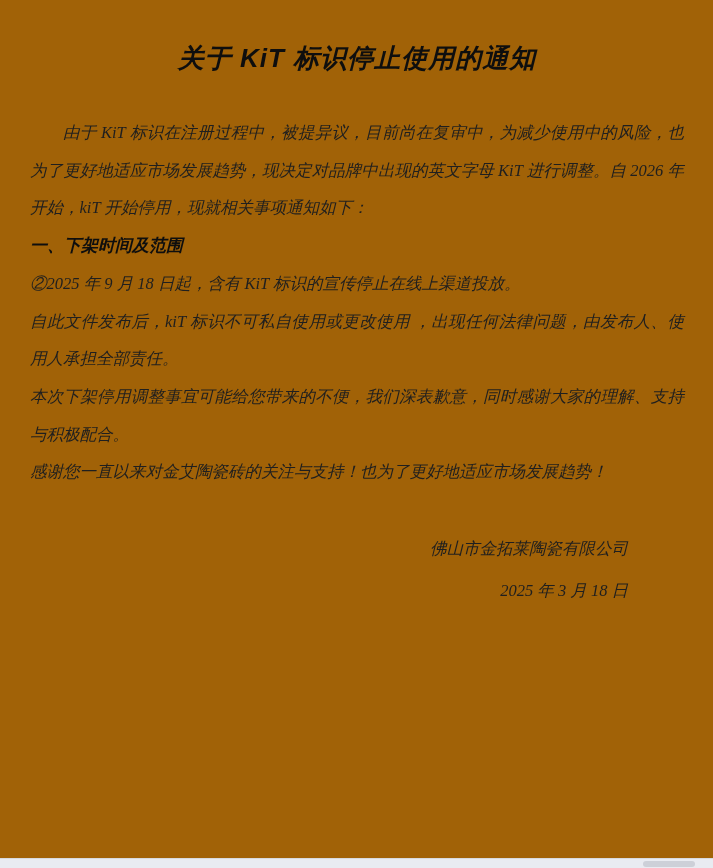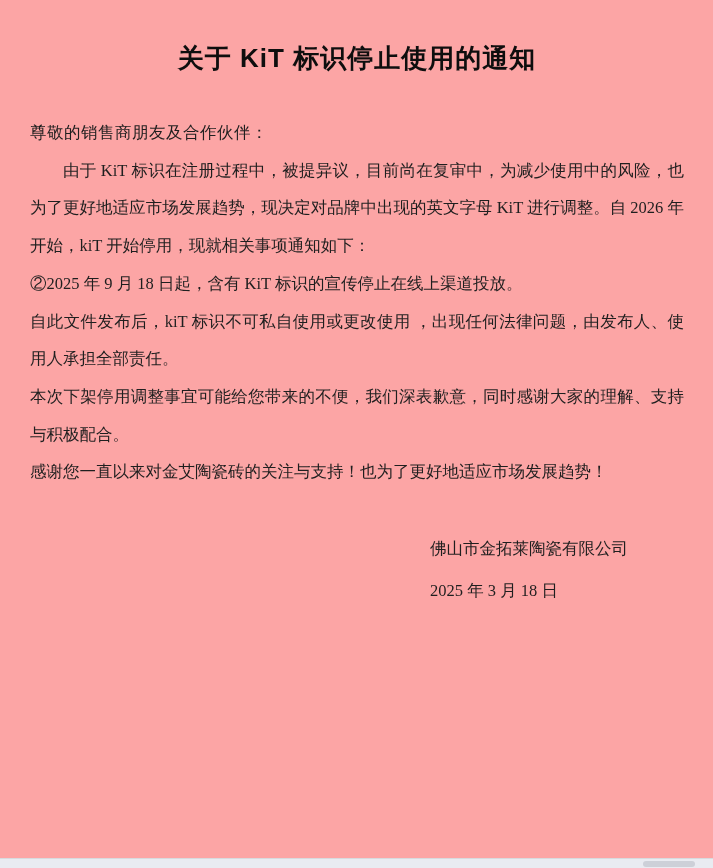--- a/index.html
+++ b/index.html
@@ -7,21 +7,22 @@
     width: 713px; height: 868px;
     background: #ffffff;
     overflow: hidden;
     font-family: "Liberation Serif", "DejaVu Serif", serif;
     color: #1f1f1f;
   }
   .page {
     position: relative;
     width: 713px; height: 858px;
     padding: 38px 29px 4px 30px;
-    background: #fca5a5;
+    background: #a16207;
+    font-style: italic;
   }
   .doc-title {
     font-family: "Liberation Sans", "DejaVu Sans", sans-serif;
     font-size: 26px;
     font-weight: 700;
     color: #0e0e0e;
     text-align: center;
     line-height: 40px;
     margin-bottom: 36px;
     letter-spacing: 1px;
@@ -43,21 +44,21 @@
     line-height: 37.7px;
   }
   .signature {
     margin-top: 37px;
     margin-left: auto;
     margin-right: 56px;
     width: fit-content;
     text-align: center;
     line-height: 42px;
   }
-  .signature p { text-align: left; }
+  .signature p { text-align: right; }
   .hscrollbar {
     position: absolute;
     left: 0; bottom: 0;
     width: 713px; height: 10px;
     background: #e9ebf1;
     border-top: 1px solid #d8dade;
   }
   .hscrollbar .thumb {
     position: absolute;
     right: 18px; top: 2px;
@@ -68,24 +69,24 @@
 </style>
 </head>
 <body>
 
 <div class="page">
 
   <h1 class="doc-title">关于 KiT 标识停止使用的通知</h1>
 
   <div class="content">
 
-    <p class="salutation">尊敬的销售商朋友及合作伙伴：</p>
 
     <p class="para-indent">由于 KiT 标识在注册过程中，被提异议，目前尚在复审中，为减少使用中的风险，也为了更好地适应市场发展趋势，现决定对品牌中出现的英文字母 KiT 进行调整。自 2026 年开始，kiT 开始停用，现就相关事项通知如下：</p>
 
+    <h2 class="sec-heading">一、下架时间及范围</h2>
 
 
     <p>②2025 年 9 月 18 日起，含有 KiT 标识的宣传停止在线上渠道投放。</p>
 
 
     <p>自此文件发布后，kiT 标识不可私自使用或更改使用 ，出现任何法律问题，由发布人、使用人承担全部责任。</p>
 
     <p>本次下架停用调整事宜可能给您带来的不便，我们深表歉意，同时感谢大家的理解、支持与积极配合。</p>
 
 

